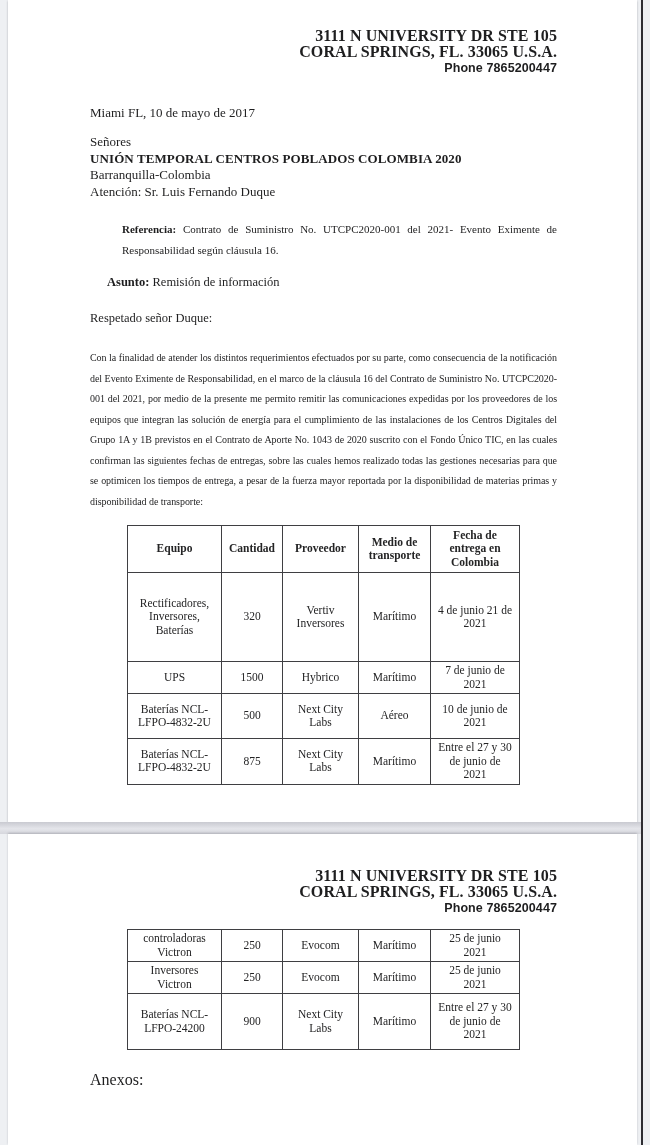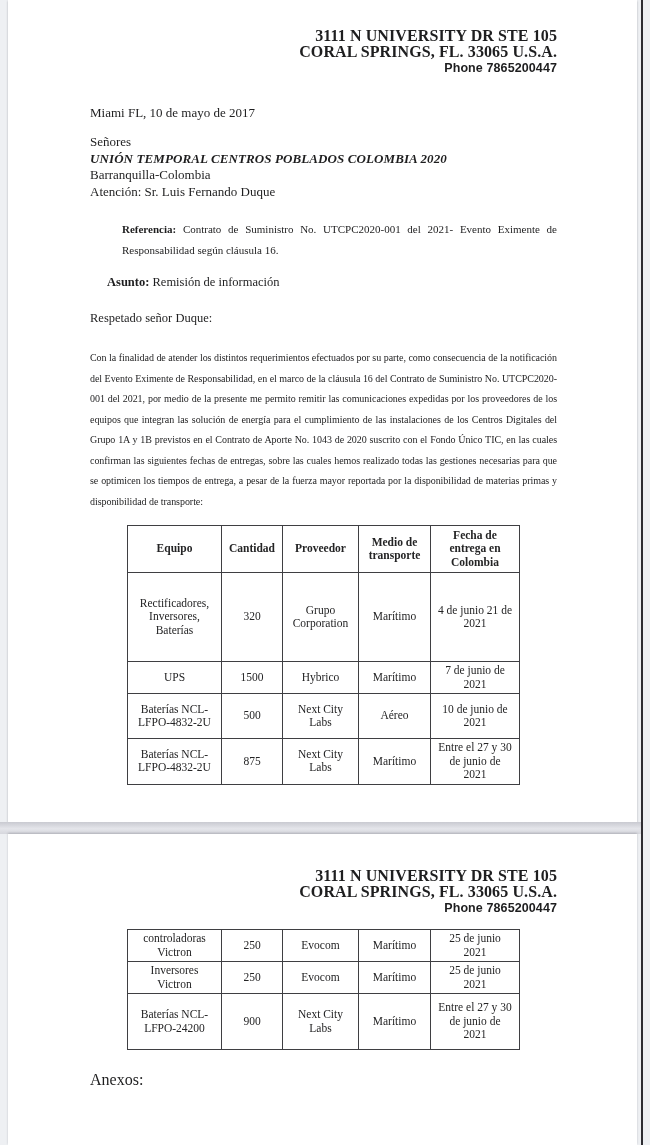--- a/index.html
+++ b/index.html
@@ -28,21 +28,21 @@
   }
   .content { padding: 0 80px 0 82px; }
 
   .letterhead { padding-top: 28px; text-align: right; line-height: 16px; }
   .page--two .letterhead { padding-top: 34px; }
   .letterhead .lh-line { font-weight: bold; font-size: 16px; letter-spacing: .1px; }
   .letterhead .lh-phone { font-family: "Liberation Sans", sans-serif; font-size: 12.5px; }
 
   .date-line { margin-top: 29px; font-size: 13px; }
   .recipient { margin-top: 13px; font-size: 13px; line-height: 16.5px; }
-  .recipient .company { font-weight: bold; letter-spacing: .1px; font-style: italic; }
+  .recipient .company { font-weight: bold; letter-spacing: .1px; }
 
   .ref-block { margin-top: 19px; margin-left: 32px; font-size: 11px; line-height: 21px; text-align: justify; }
   .subj-block { margin-top: 14px; margin-left: 17px; font-size: 12.5px; }
   .greeting { margin-top: 21px; font-size: 12.5px; }
   .body-par { margin-top: 22px; font-size: 10px; line-height: 20.5px; text-align: justify; letter-spacing: -0.05px; }
 
   table.delivery {
     margin: 13px auto 0 auto;
     width: 392px;
     border-collapse: collapse;
@@ -117,21 +117,21 @@
               <th>Cantidad</th>
               <th>Proveedor</th>
               <th>Medio de transporte</th>
               <th>Fecha de entrega en Colombia</th>
             </tr>
         </thead>
         <tbody>
             <tr>
               <td>Rectificadores, Inversores, Baterías</td>
               <td>320</td>
-              <td>Grupo Corporation</td>
+              <td>Vertiv Inversores</td>
               <td>Marítimo</td>
               <td>4 de junio 21 de 2021</td>
             </tr>
             <tr>
               <td>UPS</td>
               <td>1500</td>
               <td>Hybrico</td>
               <td>Marítimo</td>
               <td>7 de junio de 2021</td>
             </tr>

